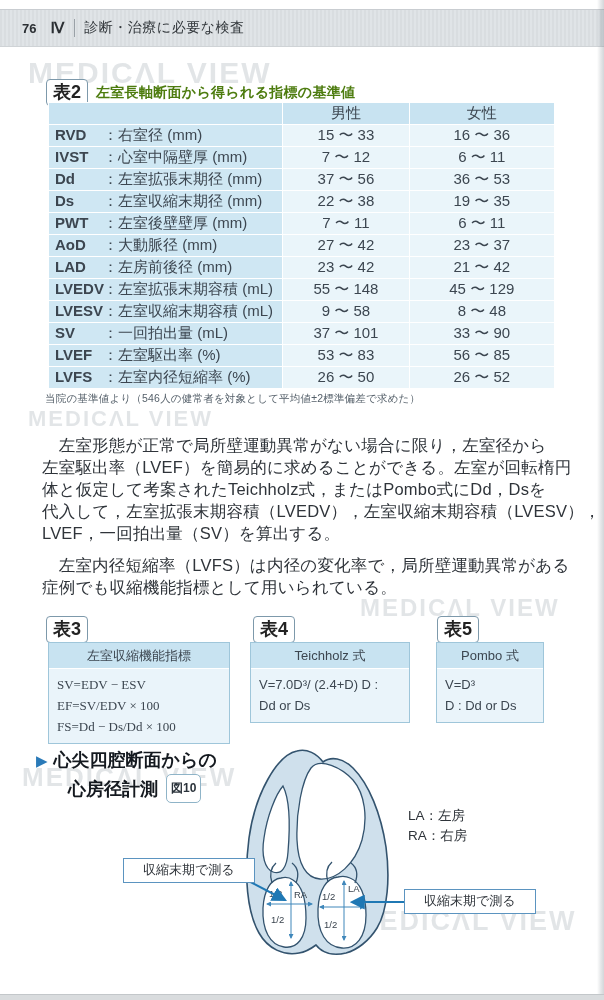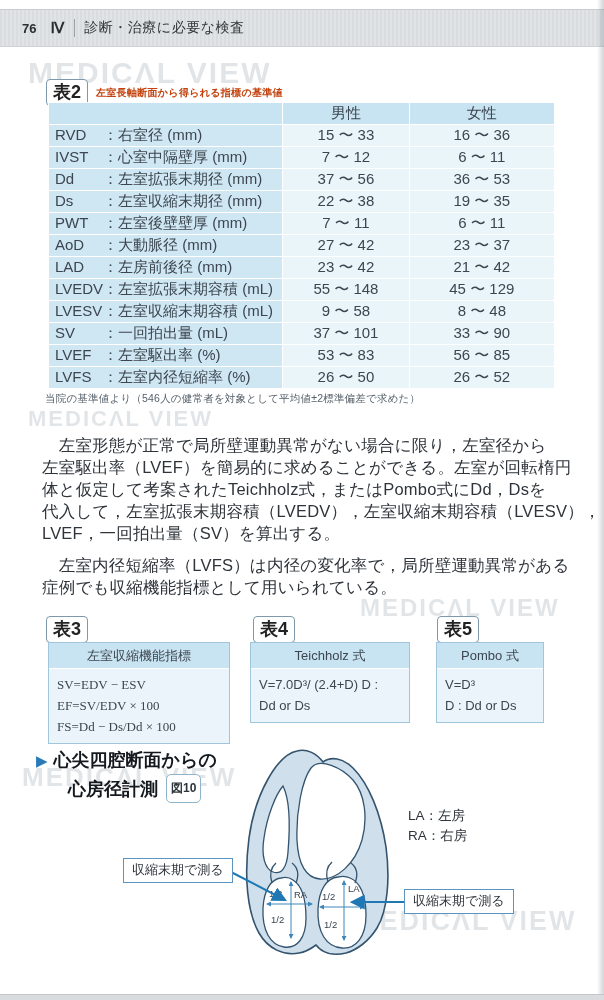--- a/index.html
+++ b/index.html
@@ -24,32 +24,32 @@
     position:absolute; font-weight:bold; color:#99a4ad; opacity:0.28;
     letter-spacing:2px; white-space:nowrap; pointer-events:none;
     font-family:"Liberation Sans",sans-serif;
   }
   
   .badge{
     display:inline-block; border:1px solid #7d99ab; border-radius:4px;
     background:#fff; padding:0px 6px 1px; font-weight:bold; font-size:18px; color:#222;
   }
   .t2title{position:absolute; left:46px; top:79px; display:flex; align-items:center; gap:8px;}
-  .t2title .ttl{font-weight:bold; font-size:10px; color:#c2410c; letter-spacing:0.3px;}
+  .t2title .ttl{font-weight:bold; font-size:14px; color:#4d7c0f; letter-spacing:0.3px;}
   table.t2{
     position:absolute; left:48px; top:102px; width:507px;
     border-collapse:collapse; border:1px solid #7fafc9;
     font-size:15px; color:#3c4650;
   }
   table.t2 td,table.t2 th{border:1px solid #fff; padding:0 6px; height:21px; font-weight:normal;}
   table.t2 .hrow th{background:#c8e3f1; text-align:center; color:#3c4650;}
   table.t2 .lab{background:#cfe7f3; text-align:left; width:240px;}
   table.t2 .val{background:#eaf5fa; text-align:center; width:123px;}
   table.t2 .val2{background:#eaf5fa; text-align:center; width:144px;}
-  .abbr{display:inline-block; width:48px;}
+  .abbr{display:inline-block; width:48px;font-weight:bold;}
   .footnote{position:absolute; left:45px; top:392px; font-size:10.5px; color:#55606a; letter-spacing:0.2px;}
   
   .para{position:absolute; left:42px; width:535px; font-size:16.5px; line-height:22px; color:#2f343a; letter-spacing:0.2px;}
   .para div{white-space:nowrap;}
   
   .minibadge{position:absolute;}
   .minibox{
     position:absolute; border:1px solid #9fc6da; background:#eaf4fa;
     font-size:13px; color:#3c4650;
   }
@@ -62,21 +62,21 @@
   
   .secheading{position:absolute; left:36px; top:747px; font-weight:bold; font-size:18px; color:#14191f; line-height:26px;}
   .secheading .tri{color:#2a7ab8; font-size:15px; margin-right:6px;}
   .secheading .l2{margin-left:32px; display:inline-flex; align-items:center; gap:8px;}
   .figbadge{
     display:inline-block; border:1.5px solid #8fb4c8; border-radius:5px;
     padding:0 4px 1px; font-size:12px; font-weight:bold; color:#2b333b; background:#fff;
   }
   .callout{
     position:absolute; border:1px solid #5b94c0; background:#fff;
-    font-size:13px; color:#2f343a; padding:2px 8px 3px; white-space:nowrap;
+    font-size:13px; color:#2f343a; padding:2px 19px 3px; white-space:nowrap;
   }
   .legend{position:absolute; left:408px; top:806px; font-size:13.5px; color:#2f343a; line-height:20px;}
   
   .right-edge{position:absolute; right:0; top:0; width:7px; height:1000px;
     background:linear-gradient(90deg,rgba(255,255,255,0),rgba(110,120,130,0.18) 55%,rgba(110,120,130,0.30));}
   .bottom-edge{position:absolute; left:0; bottom:0; width:604px; height:5px; background:#d9dcde; border-top:1px solid #c3c7ca;}
   svg text{font-family:"Liberation Sans",sans-serif;}
 </style>
 </head>
 <body>

